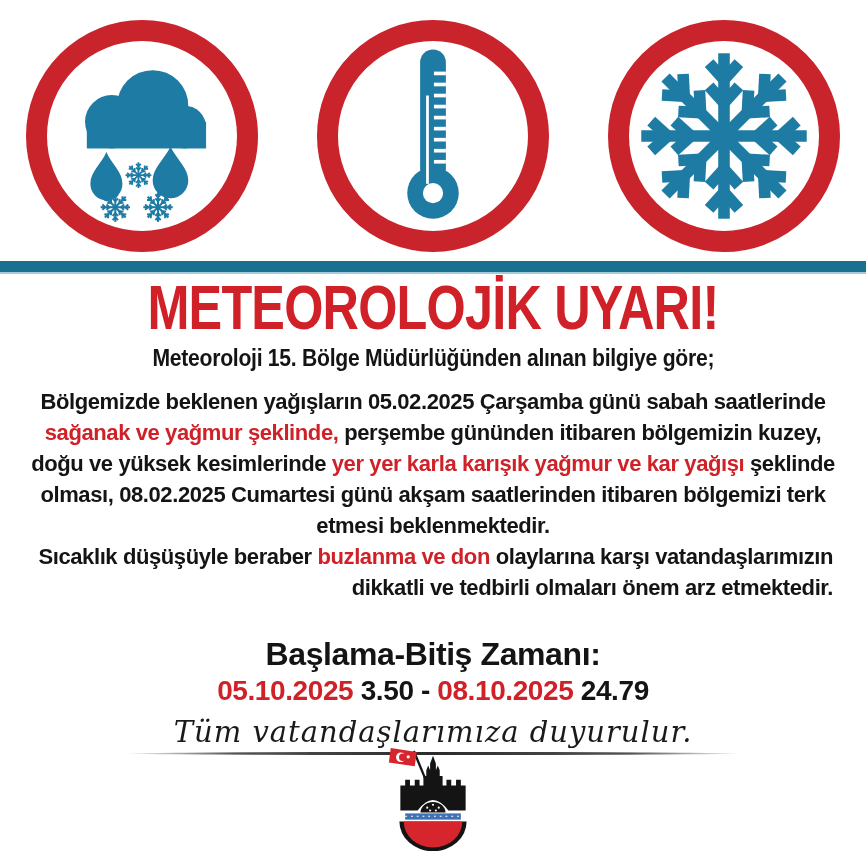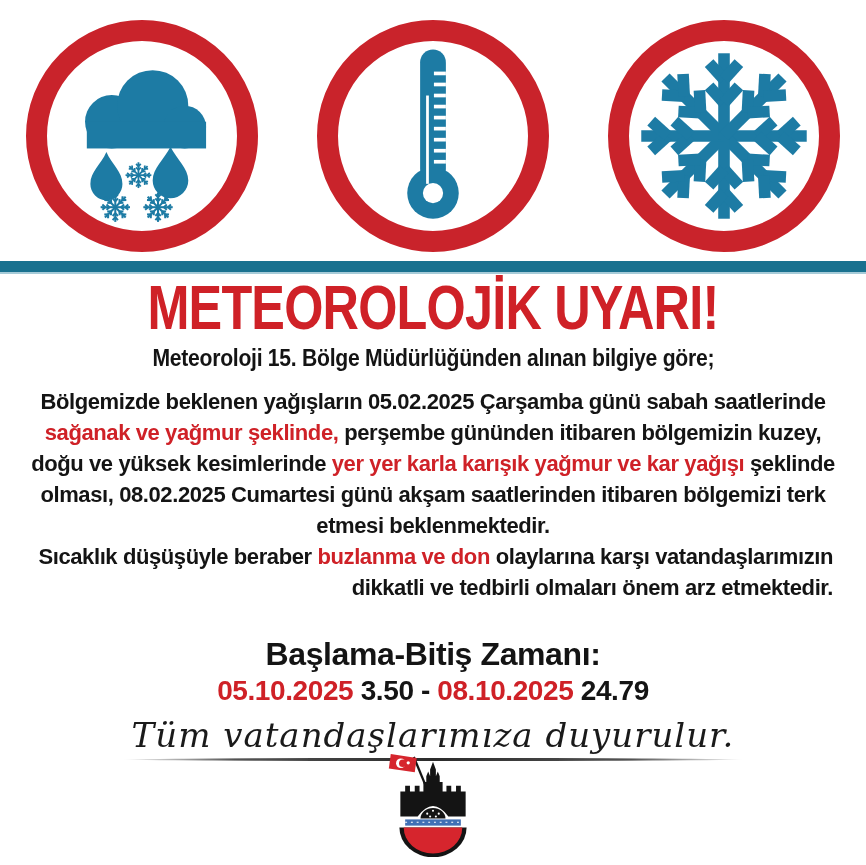--- a/index.html
+++ b/index.html
@@ -50,21 +50,21 @@
   .seg-black{color:var(--ink);}
   .seg-red{color:var(--text_red);}
 
   
   .schedule-heading{margin-top:33px;font-weight:700;font-size:32px;letter-spacing:-.4px;}
   .schedule-line{margin-top:2px;font-weight:700;font-size:28px;letter-spacing:-.4px;}
 
   
   .closing{
     margin-top:8px;font-family:"DejaVu Serif","Liberation Serif",serif;
-    font-style:italic;font-size:34px;letter-spacing:1px;color:#1a1a1a;
+    font-style:italic;font-size:29px;letter-spacing:1px;color:#1a1a1a;
   }
   .taper-line{
     margin-top:3px;width:620px;height:3px;border-radius:50%;
     background:linear-gradient(to right,rgba(0,0,0,0),rgba(40,40,40,.8) 18%,rgba(20,20,20,.9) 50%,rgba(40,40,40,.8) 82%,rgba(0,0,0,0));
   }
 
   
   .logo{margin-top:4px;height:92px;display:flex;align-items:flex-end;justify-content:center;}
   .hidden-defs{position:absolute;width:0;height:0;overflow:hidden;}
 </style>

